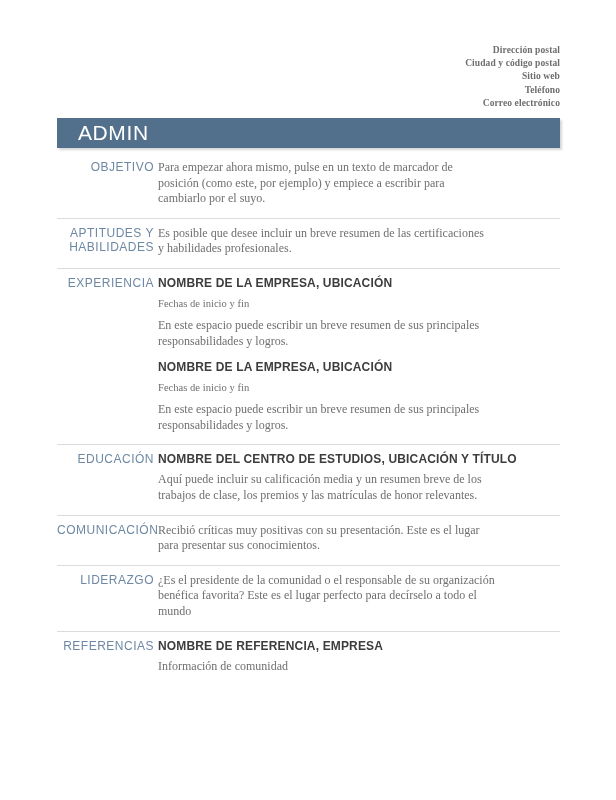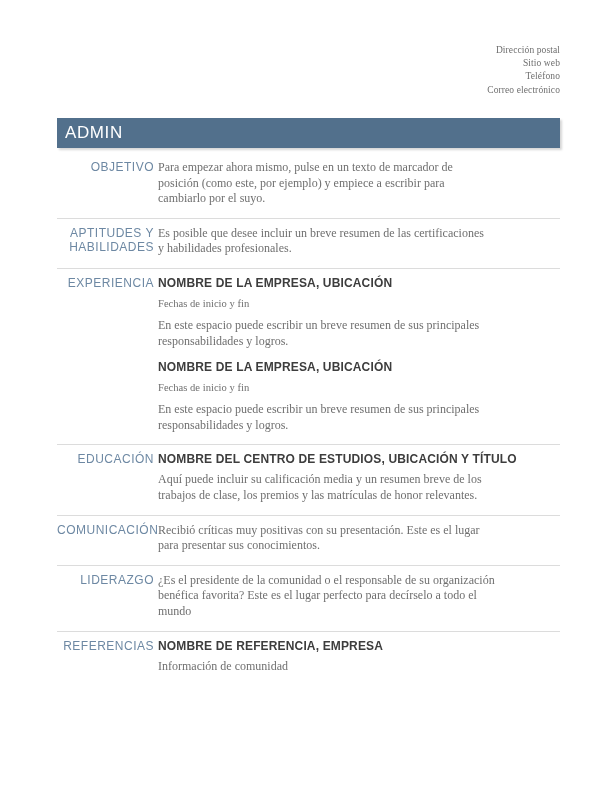--- a/index.html
+++ b/index.html
@@ -24,41 +24,42 @@
     width: 503px;
     text-align: right;
   }
   .contact-line {
     font-family: "Liberation Serif", serif;
     font-size: 9.5px;
     line-height: 13.2px;
     color: #6e6e6e;
     letter-spacing: 0.1px;
     white-space: nowrap;
+    font-weight: bold;
   }
 
   
   .title-bar {
     position: absolute;
     top: 118px;
     left: 57px;
     width: 503px;
     height: 30px;
     background: #52708c;
     box-shadow: 2px 2px 2px rgba(0,0,0,0.16);
     box-sizing: border-box;
     display: flex;
     align-items: center;
   }
   .title-bar-text {
     font-family: "Liberation Sans", sans-serif;
-    font-size: 17px;
+    font-size: 21px;
     letter-spacing: 0.6px;
     color: #ffffff;
-    padding-left: 8px;
+    padding-left: 21px;
   }
 
   
   .sections {
     position: absolute;
     top: 153px;
     left: 57px;
     width: 503px;
   }
   .section {
@@ -115,20 +116,21 @@
   }
   .e-text.wide { max-width: 338px; }
 </style>
 </head>
 <body>
 
 <div class="page">
 
   <div class="contact">
     <div class="contact-line">Dirección postal</div>
+    <div class="contact-line">Ciudad y código postal</div>
     <div class="contact-line">Sitio web</div>
     <div class="contact-line">Teléfono</div>
     <div class="contact-line">Correo electrónico</div>
   </div>
 
   <div class="title-bar">
     <span class="title-bar-text">ADMIN</span>
   </div>
 
   <div class="sections">

